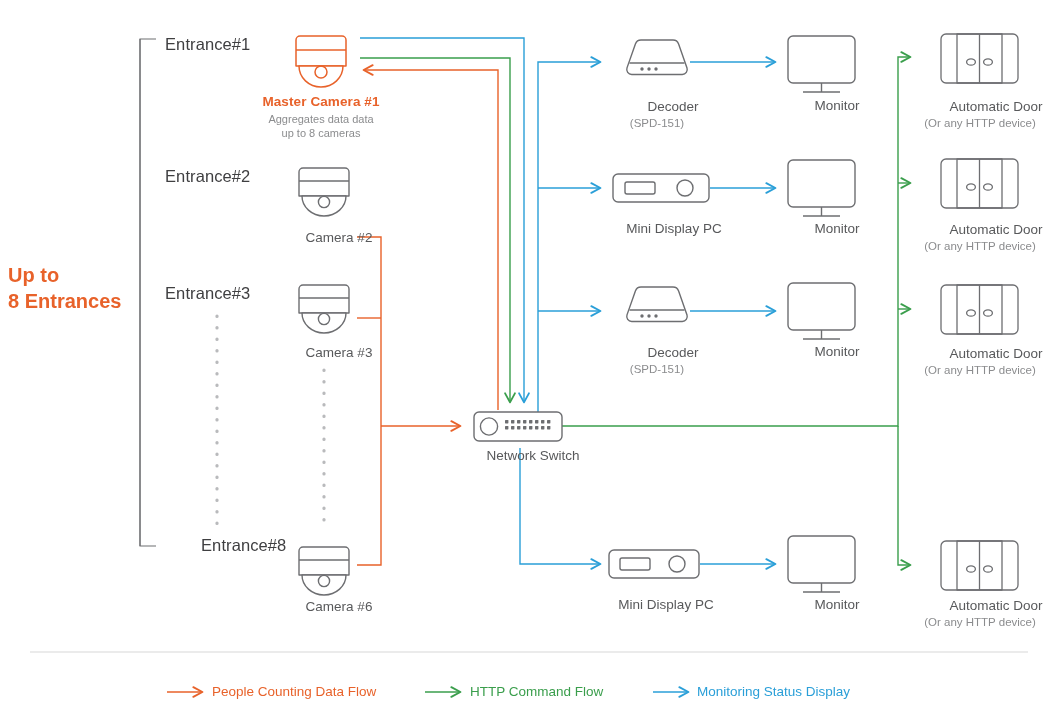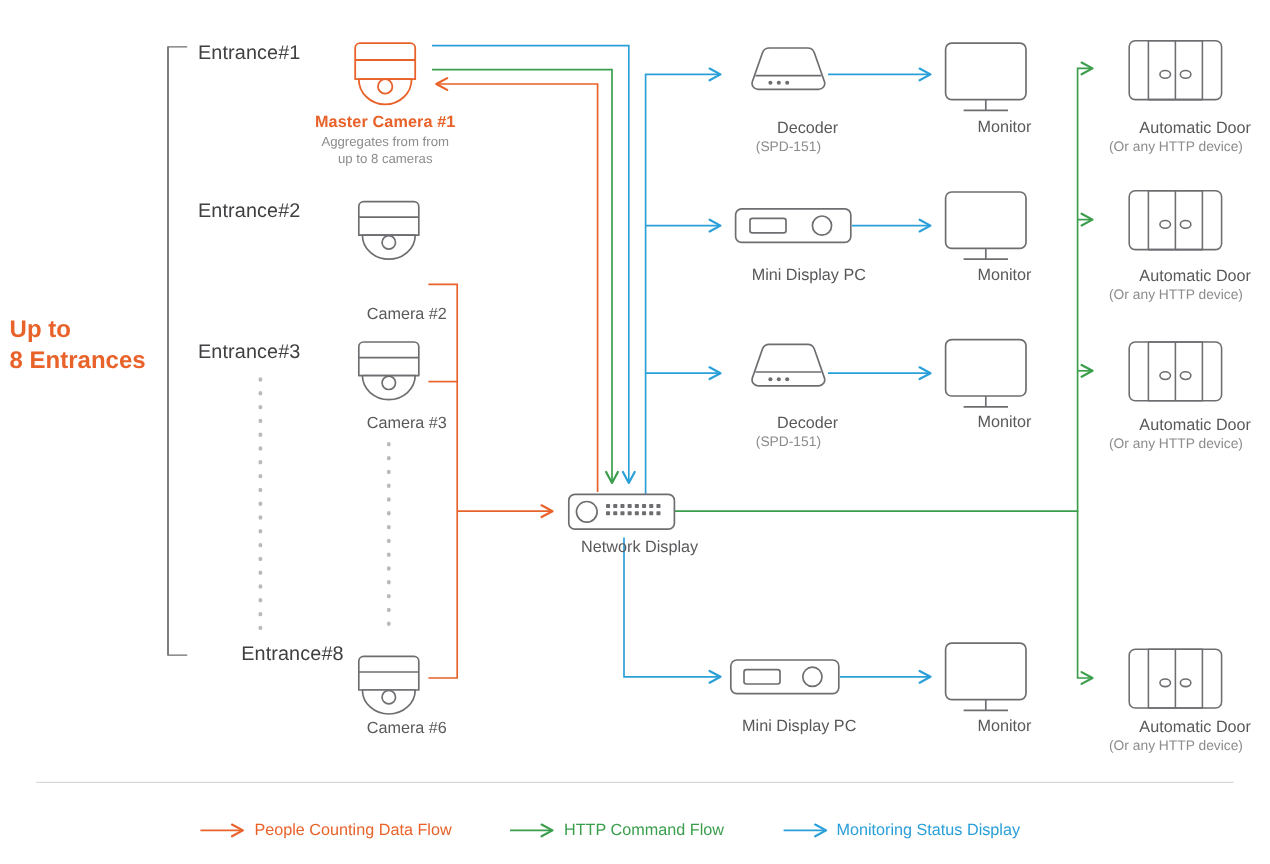--- a/index.html
+++ b/index.html
@@ -300,29 +300,29 @@
     <div>8 Entrances</div>
   </div>
 
   <div class="lbl entrance-label" style="left:165px; top:35px;">Entrance#1</div>
   <div class="lbl entrance-label" style="left:165px; top:167px;">Entrance#2</div>
   <div class="lbl entrance-label" style="left:165px; top:284px;">Entrance#3</div>
   <div class="lbl entrance-label" style="left:165px; top:536px;margin-left:36px;">Entrance#8</div>
 
   <div class="lbl master-title ctr" style="left:321px; top:94px;">Master Camera #1</div>
   <div class="lbl master-sub ctr" style="left:321px; top:112px;">
-    <div>Aggregates from from</div>
+    <div>Aggregates data data</div>
     <div>up to 8 cameras</div>
   </div>
 
-  <div class="lbl device-label ctr" style="left:323px; top:230px;margin-top:24px;">Camera #2</div>
+  <div class="lbl device-label ctr" style="left:323px; top:230px;">Camera #2</div>
   <div class="lbl device-label ctr" style="left:323px; top:345px;">Camera #3</div>
   <div class="lbl device-label ctr" style="left:323px; top:599px;">Camera #6</div>
 
-  <div class="lbl device-label ctr" style="left:517px; top:448px;">Network Display</div>
+  <div class="lbl device-label ctr" style="left:517px; top:448px;">Network Switch</div>
 
   <div class="lbl device-label ctr" style="left:657px; top:99px;">Decoder</div>
   <div class="lbl device-sub ctr" style="left:657px; top:117px;">(SPD-151)</div>
 
   <div class="lbl device-label ctr" style="left:658px; top:221px;">Mini Display PC</div>
 
   <div class="lbl device-label ctr" style="left:657px; top:345px;">Decoder</div>
   <div class="lbl device-sub ctr" style="left:657px; top:363px;">(SPD-151)</div>
 
   <div class="lbl device-label ctr" style="left:650px; top:597px;">Mini Display PC</div>

